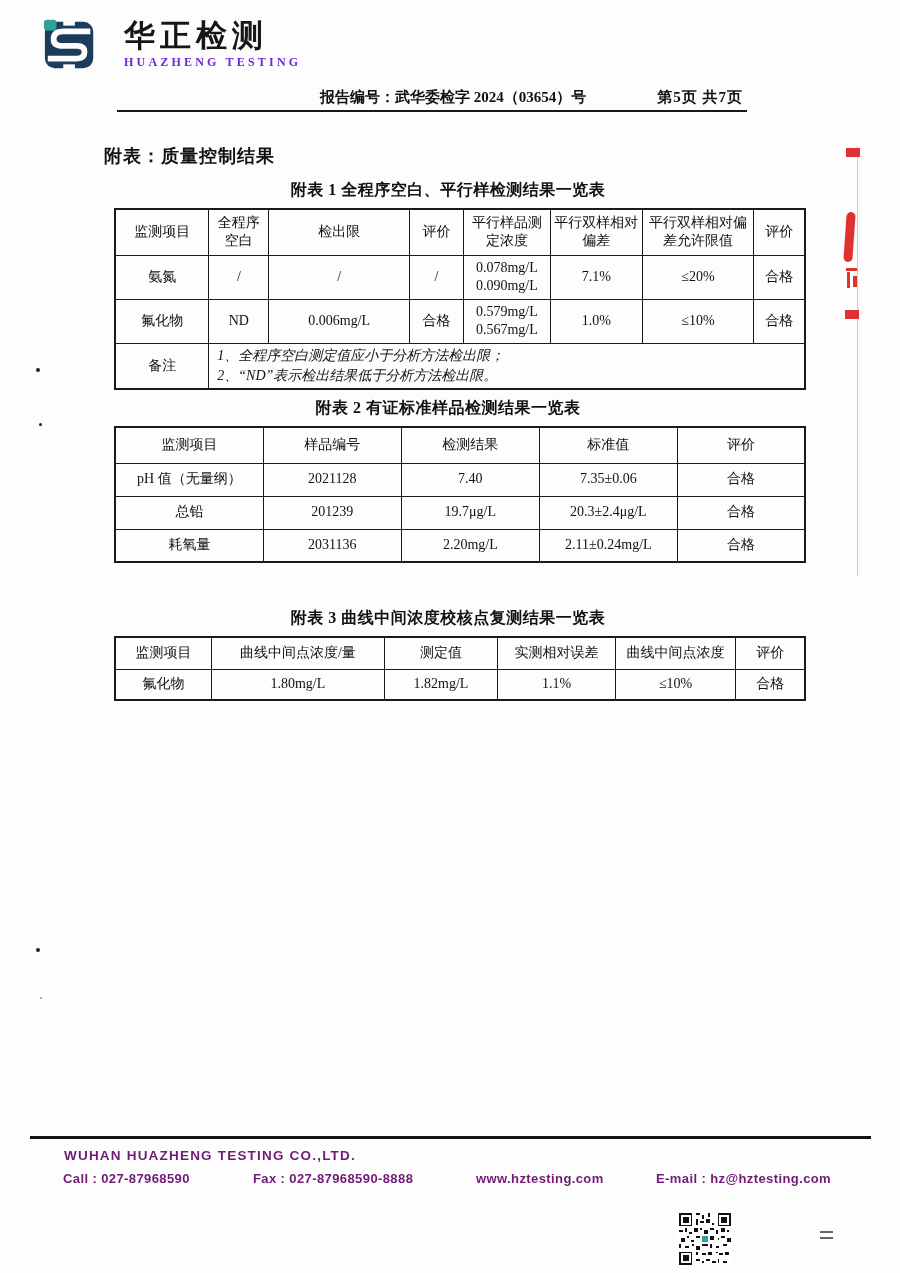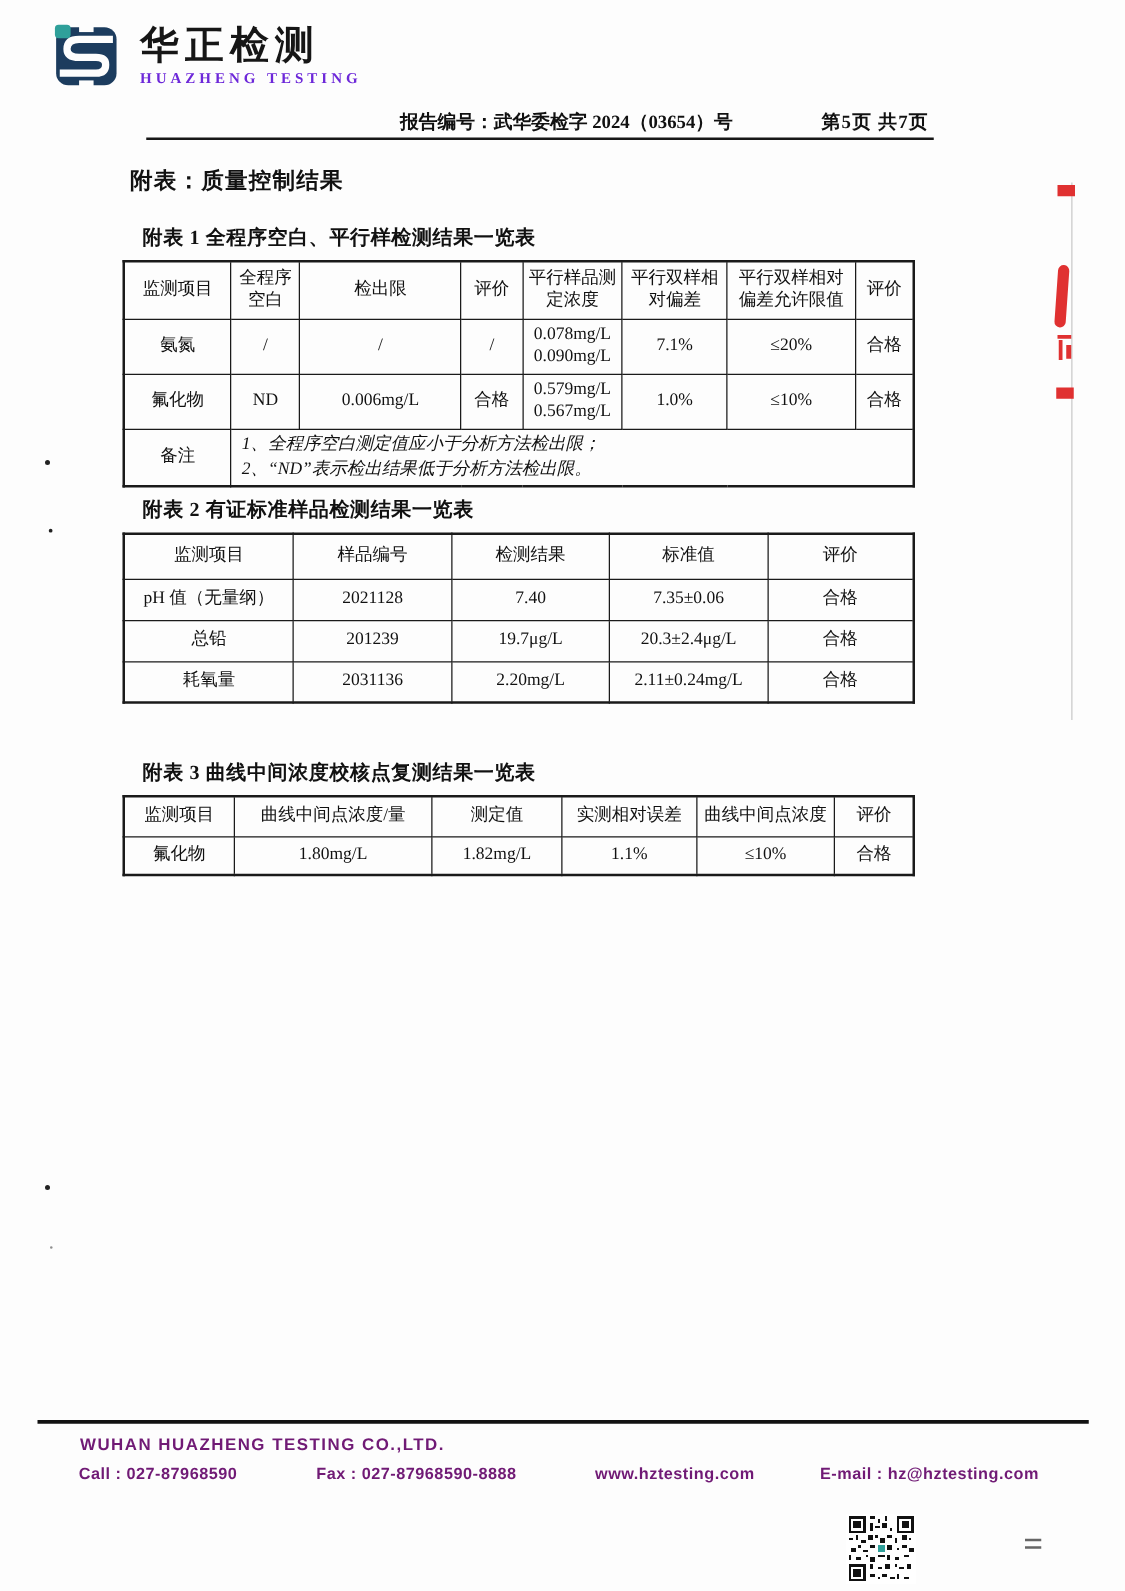--- a/index.html
+++ b/index.html
@@ -7,41 +7,41 @@
   body { font-family: "Liberation Serif", "DejaVu Serif", serif; color:#111; }
   .page {
     position: relative;
     width: 900px; height: 1273px;
     margin: 0 auto;
     background: #fdfdfd;
     overflow: hidden;
   }
 
   
-  .logo { position:absolute; top:16px; left:42px; display:flex; align-items:center; gap:12px; }
+  .logo { position:absolute; top:16px; left:42px; display:flex; align-items:center; gap:24px; }
   .logo-text .cn { font-size:31px; font-weight:bold; letter-spacing:5px; color:#161616; line-height:1.05; }
   .logo-text .en { font-size:12px; font-weight:bold; letter-spacing:3.2px; color:#6d28d9; margin-top:2px; }
 
   .report-line {
     position:absolute; top:84px; left:117px; width:630px; height:28px;
     border-bottom:2px solid #171717;
     font-size:15px; font-weight:bold;
   }
   .report-line .no { position:absolute; left:203px; top:4px; }
   .report-line .pg { position:absolute; right:4px; top:4px; letter-spacing:1px; }
 
   
-  .section-title { position:absolute; top:132px; left:104px; font-size:18px; font-weight:bold; letter-spacing:1px; }
-  .tbl-title { position:absolute; left:114px; width:634px; text-align:left; font-size:16px; font-weight:bold; letter-spacing:0.5px; }
+  .section-title { position:absolute; top:144px; left:104px; font-size:18px; font-weight:bold; letter-spacing:1px; }
+  .tbl-title { position:absolute; left:131px; width:634px; text-align:center; font-size:16px; font-weight:bold; letter-spacing:0.5px; }
   #t1-title { top:180px; }
   #t2-title { top:398px; }
   #t3-title { top:608px; }
 
   
-  table.data { position:absolute; left:98px; width:634px; border-collapse:collapse; table-layout:fixed;
+  table.data { position:absolute; left:114px; width:692px; border-collapse:collapse; table-layout:fixed;
                font-size:14px; text-align:center; }
   table.data td, table.data th { border:1.5px solid #1a1a1a; padding:2px 3px; font-weight:normal; line-height:1.3; vertical-align:middle; }
   table.data { border:2px solid #1a1a1a; }
   #table1 { top:208px; }
   #table2 { top:426px; }
   #table3 { top:636px; }
   #table1 tr.hdr  { height:46px; }
   #table1 tr.row  { height:44px; }
   #table1 tr.note { height:46px; }
   #table2 tr.hdr  { height:36px; }

